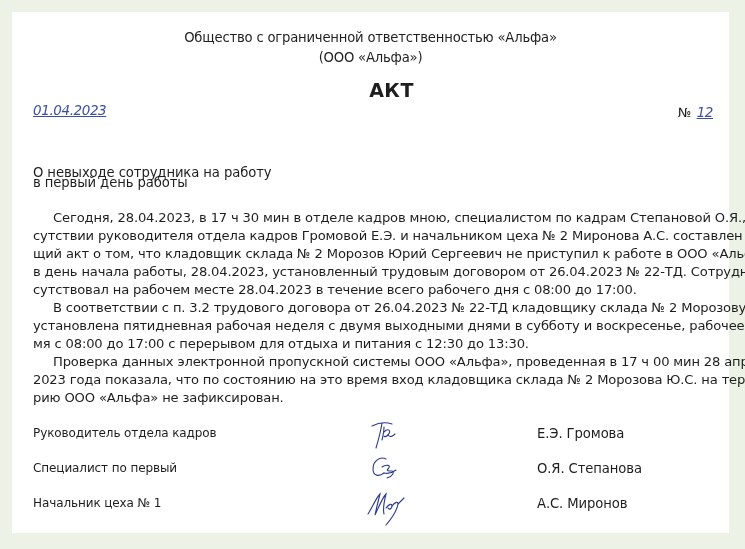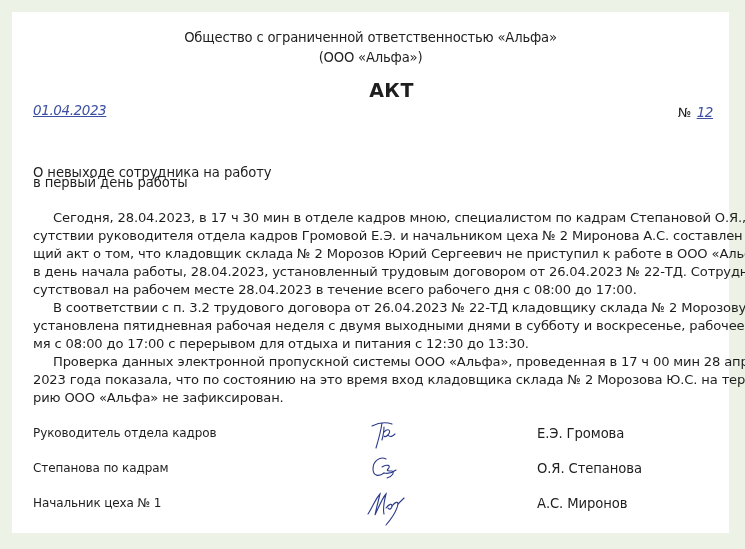--- a/index.html
+++ b/index.html
@@ -157,21 +157,21 @@
         <path d="M20 5 C19 12, 17 20, 14 30"></path>
         <path d="M22 9 C22 14, 21 18, 20 22"></path>
         <path d="M22 14 C26 10, 30 12, 26 17 C24 19, 22 19, 22 18"></path>
         <path d="M26 17 C28 20, 31 18, 33 16"></path>
       </g>
     </svg>
     <span class="sign-name">Е.Э. Громова</span>
   </div>
 
   <div class="sign-row" style="top:449px;">
-    <span class="sign-role">Степанова по кадрам</span>
+    <span class="sign-role">Специалист по первый</span>
     <svg class="sig" viewBox="0 0 50 34">
       <g fill="none" stroke="#2c3a8c" stroke-width="1.1" stroke-linecap="round">
         <path d="M24 6 C18 3, 11 8, 11 16 C11 23, 17 24, 22 20"></path>
         <path d="M20 14 C24 11, 30 12, 26 16 C24 18, 27 18, 30 18 C33 19, 30 24, 25 25"></path>
         <path d="M22 20 C26 21, 30 20, 34 17"></path>
       </g>
     </svg>
     <span class="sign-name">О.Я. Степанова</span>
   </div>
 

